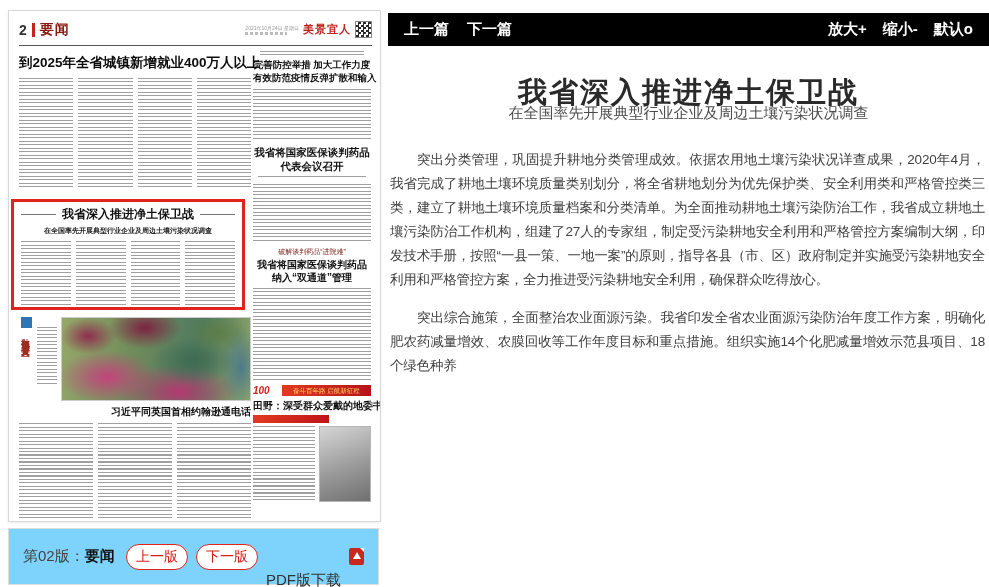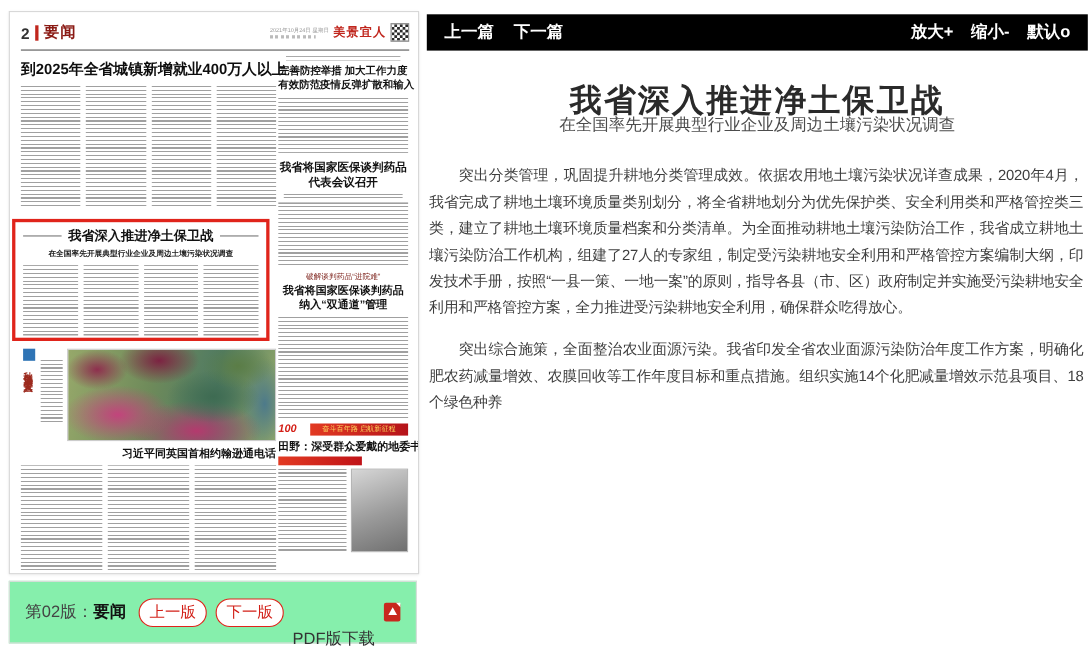--- a/index.html
+++ b/index.html
@@ -88,21 +88,21 @@
       linear-gradient(100deg,#96a86a,#6e8a5a 40%,#4f7a63 70%,#93a869);}
 
   
   .xistory{position:absolute;left:10px;top:394px;width:232px;}
   .xi-hl{font-size:10px;font-weight:bold;color:#111;text-align:right;white-space:nowrap;}
   .xi-body{height:96px;margin-top:4px;}
 
   
   .footerbar{
     position:absolute;left:8px;top:528px;width:371px;height:57px;
-    background:#86efac;border:1px solid #ddd;box-sizing:border-box;
+    background:#7dd3fc;border:1px solid #ddd;box-sizing:border-box;
     display:flex;align-items:center;padding:0 14px;gap:8px;font-size:15px;color:#333;
   }
   .edition-prefix{color:#444;}
   .edition-section{font-weight:bold;color:#111;}
   .pg-btn{border:1.5px solid #e0241b;color:#d21f17;background:#fff;border-radius:14px;
     padding:3px 9px;font-size:14px;white-space:nowrap;cursor:pointer;}
   .pg-btn.first{margin-left:auto;}
   .pdf-label{color:#333;white-space:nowrap;cursor:pointer;margin-top:48px;}
   .pdf-icon{width:15px;height:17px;background:#c8281e;border-radius:2px;position:relative;display:inline-block;}
   .pdf-icon::before{content:"";position:absolute;left:3.5px;top:4px;

